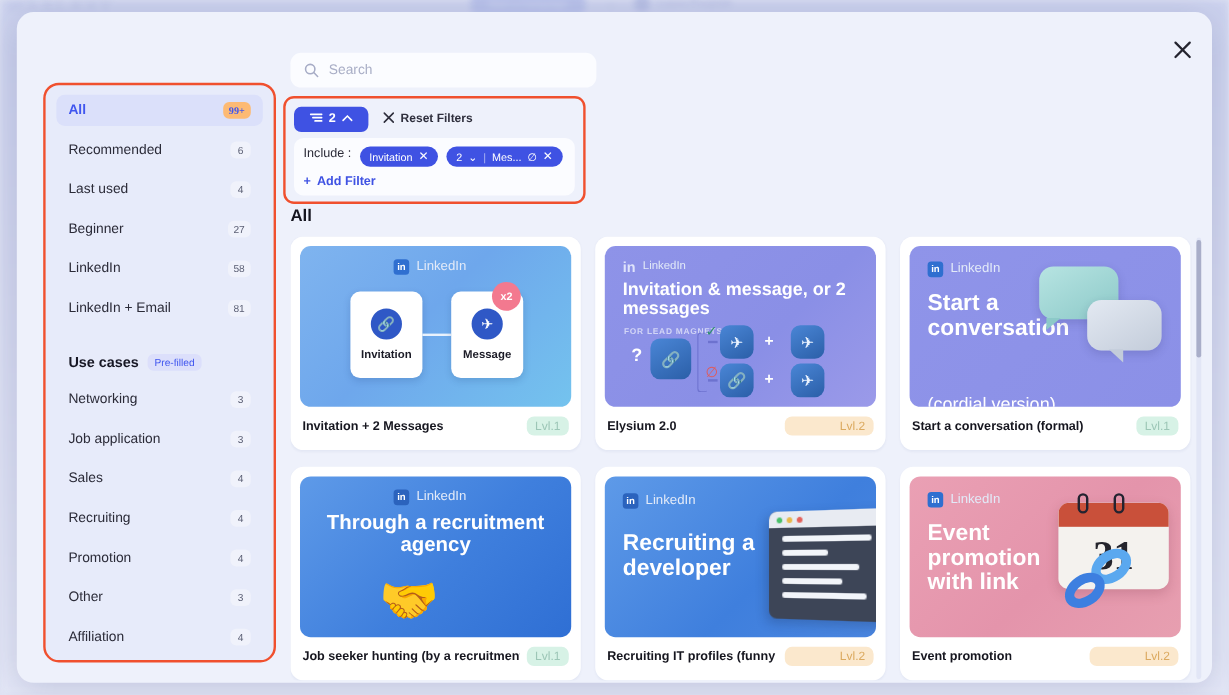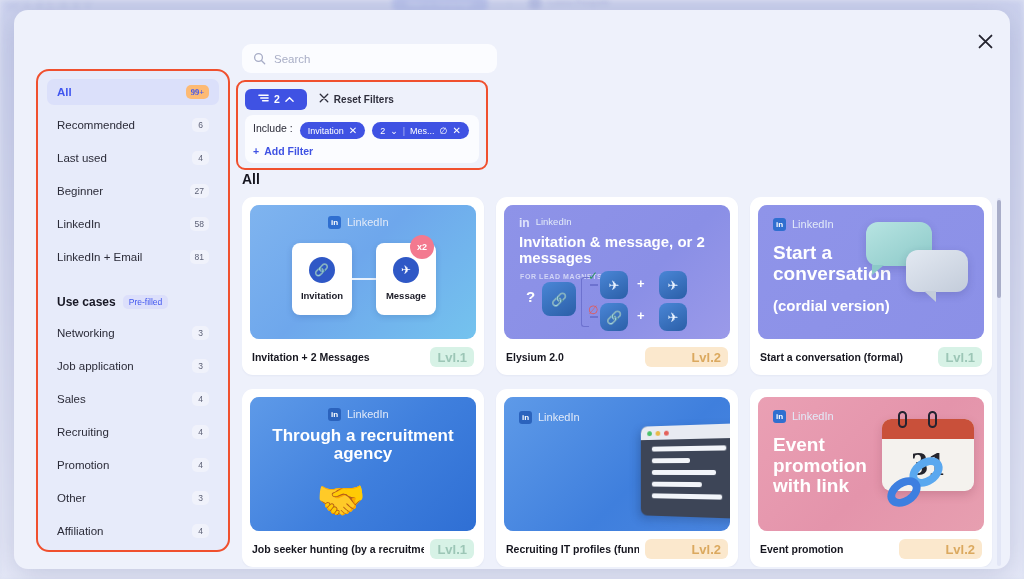--- a/index.html
+++ b/index.html
@@ -177,37 +177,37 @@
   }
   .card-foot {
     display: flex; align-items: center; justify-content: space-between;
     padding: 0 2px; margin-top: 8px; gap: 6px;
   }
   .card-name {
     font-size: 10.5px; font-weight: 700; color: #16161f;
     white-space: nowrap; overflow: hidden;
   }
   .lvl {
-    font-size: 13px; font-weight: 700; border-radius: 6px;
+    font-size: 10px; font-weight: 400; border-radius: 6px;
     padding: 2.5px 7px; flex: none;
   }
   .lvl.l1 { background: #d7f2e6; color: #9cc6b6; }
   .lvl.l2 { background: #fbe8cd; color: #dba95f; padding-left: 46px; }
 
   
   .li-tag { display: flex; align-items: flex-start; gap: 6px; }
   .li-mark {
     width: 13px; height: 13px; border-radius: 3px; background: #2f6fd0;
     color: #fff; font-size: 8px; font-weight: 700;
     display: flex; align-items: center; justify-content: center;
     font-family: "Liberation Sans", sans-serif;
   }
   .li-txt { color: #e2eaf8; font-size: 11px; font-weight: 500; }
   .vis-title { color: #fff; font-weight: 700; line-height: 1.08; }
-  .vis-sub { color: #fff; font-weight: 700; }
+  .vis-sub { color: #fff; font-weight: 400; margin-top: 32px; }
 
   
   .v1 { background: linear-gradient(135deg,#7fb4ef 0%, #6ea7ec 45%, #74c3ee 100%); }
   .v1 .li-tag { position: absolute; left: 78px; top: 11px; }
   .v1 .node {
     position: absolute; width: 60px; height: 72px; background: #fff;
     border-radius: 8px; top: 38px;
     display: flex; flex-direction: column; align-items: center; justify-content: center; gap: 7px;
     box-shadow: 0 2px 6px rgba(30,60,120,.18);
   }
@@ -577,20 +577,21 @@
           <span class="lvl l1">Lvl.1</span>
         </div>
       </div>
 
       <div class="card">
         <div class="card-visual v5">
           <div class="li-tag">
             <span class="li-mark">in</span>
             <span class="li-txt">LinkedIn</span>
           </div>
+          <div class="vis-title">Recruiting a developer</div>
           <div class="win">
             <div class="winbar">
               <span class="dot g"></span>
               <span class="dot y"></span>
               <span class="dot r"></span>
             </div>
             <div class="line" style="width:76px"></div>
             <div class="line" style="width:40px"></div>
             <div class="line" style="width:66px"></div>
             <div class="line" style="width:52px"></div>

